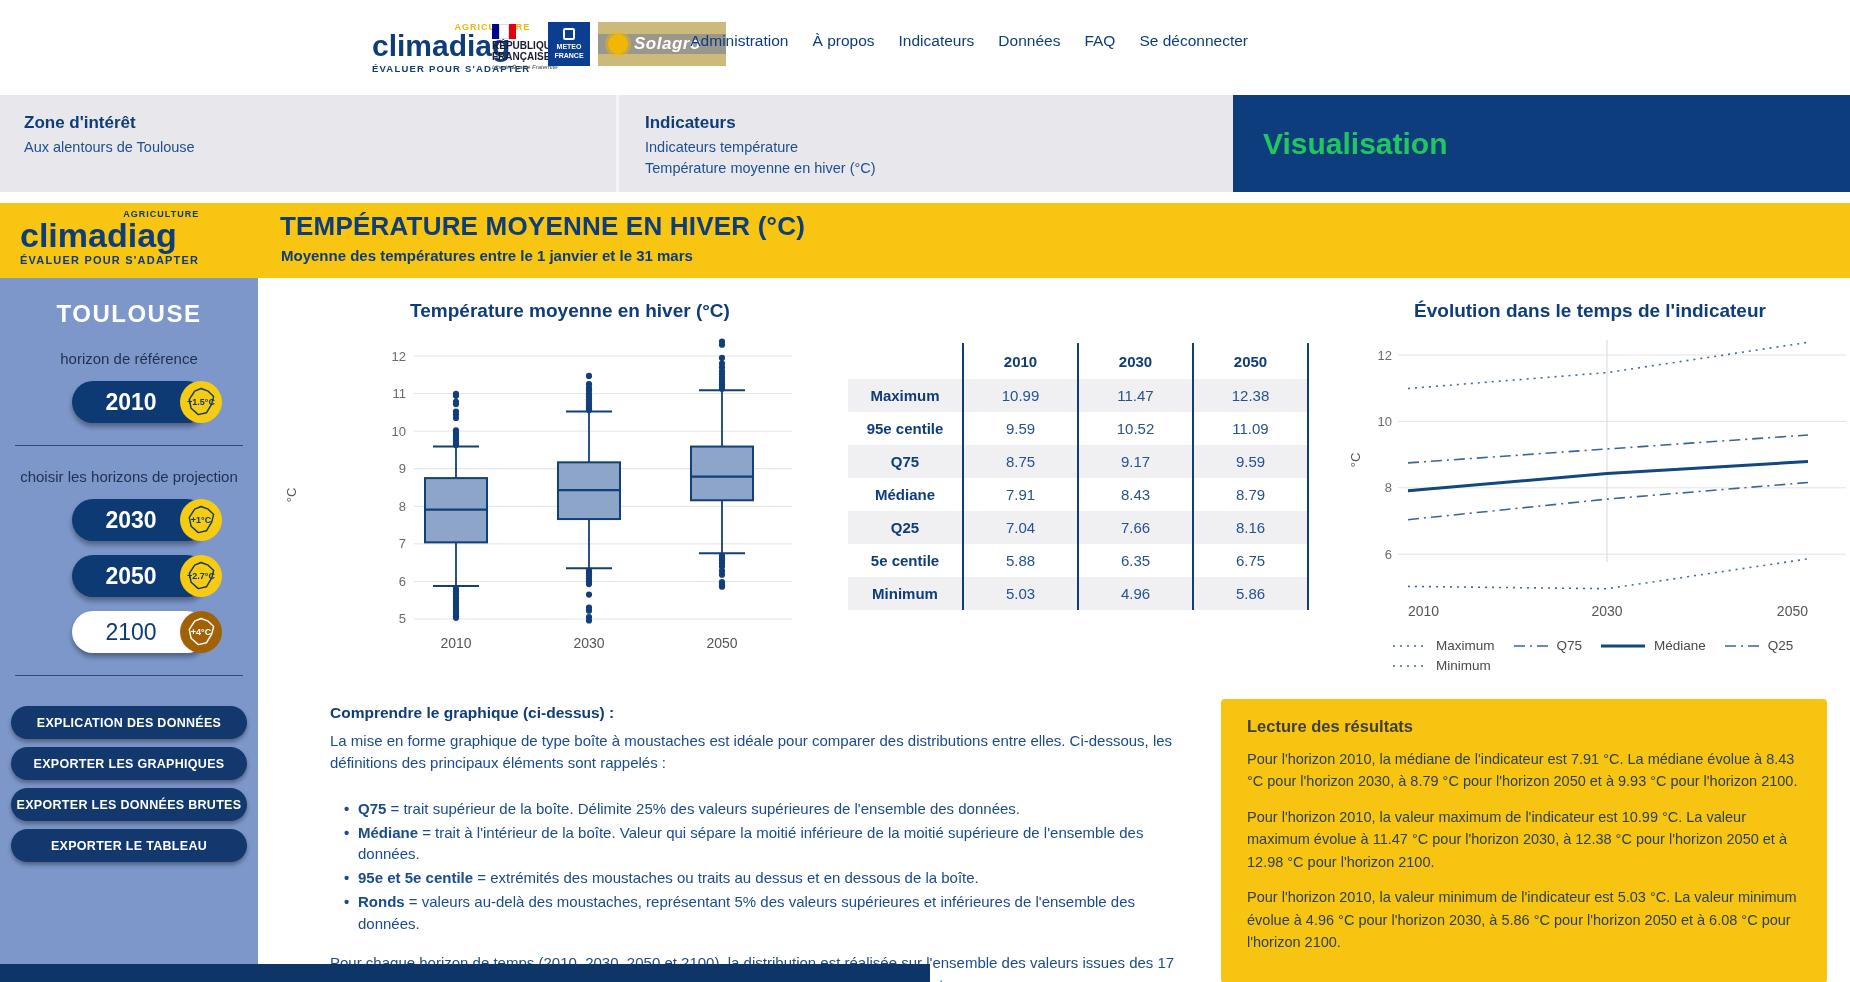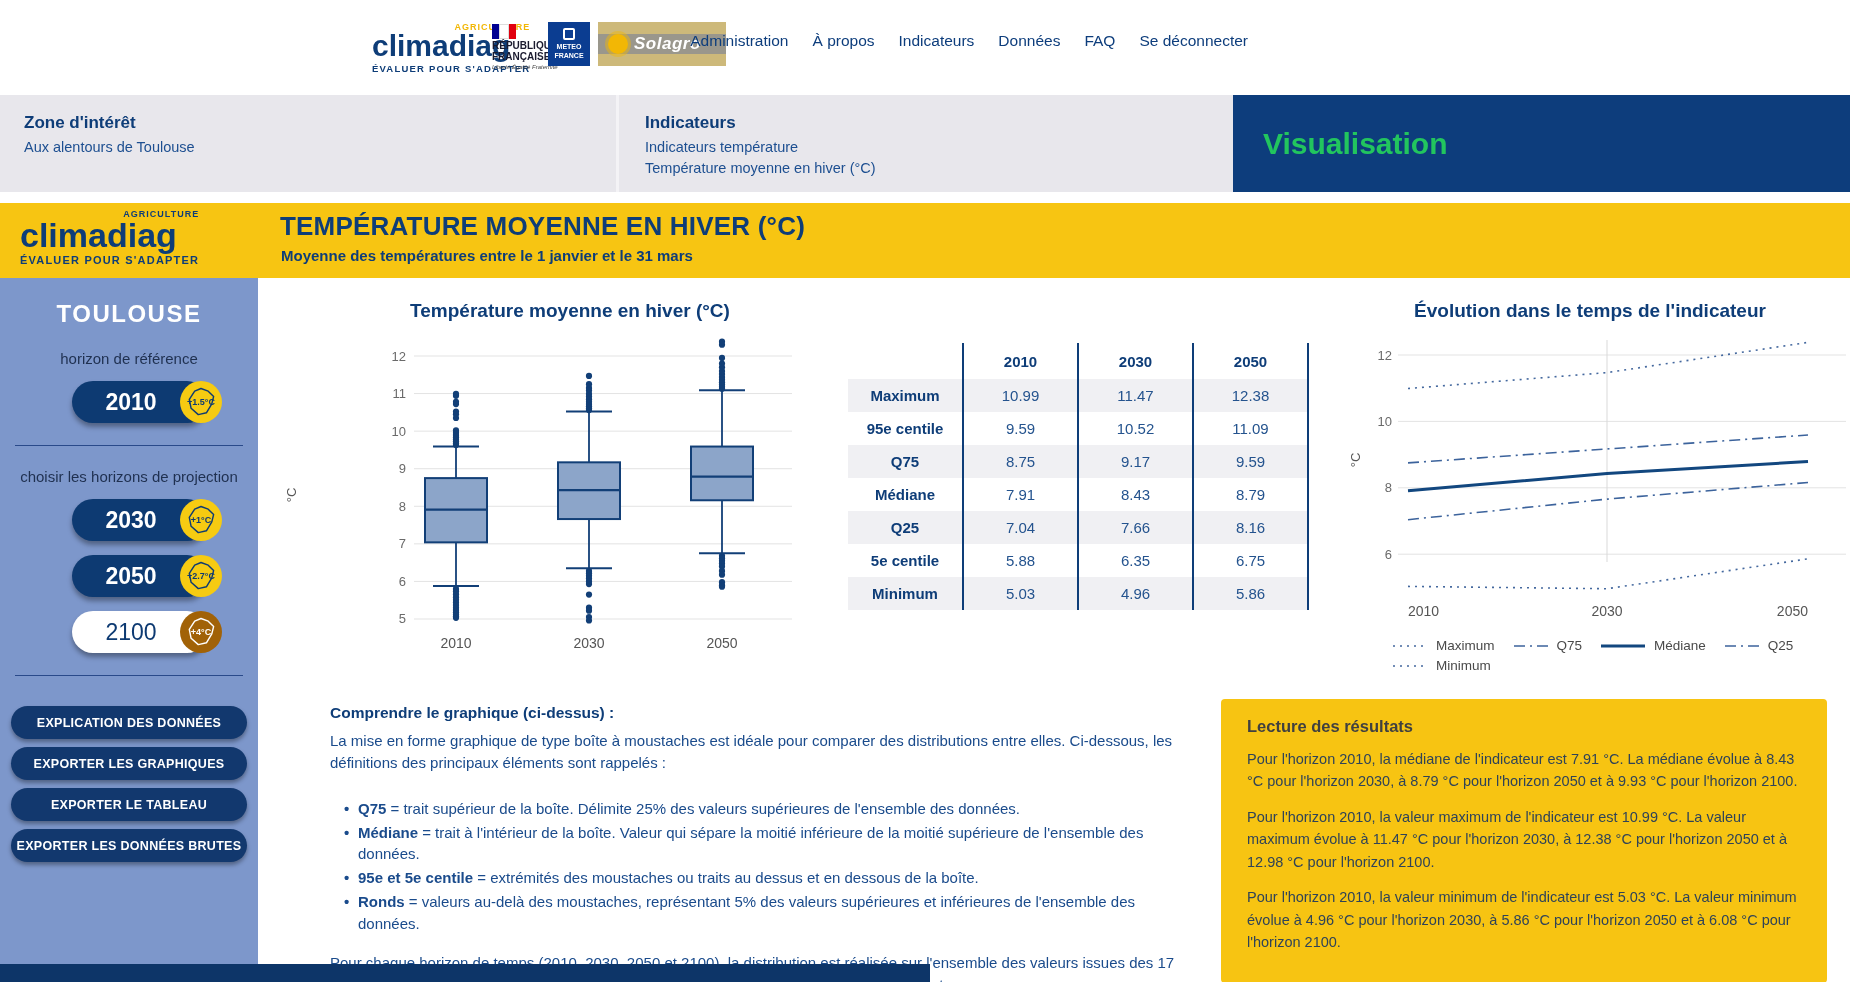--- a/index.html
+++ b/index.html
@@ -233,22 +233,22 @@
               <path d="M20 5 L28 8 L34 14 L32 22 L26 32 L17 34 L9 27 L7 17 L13 8 Z" fill="none" stroke="#ffffff" stroke-width="1.6" stroke-linejoin="round"></path>
             </svg>
             <span class="pill-badge-text">+4°C</span>
           </span>
         </div>
       </div>
     <div class="side-divider"></div>
     <div class="actions" id="actions">
         <button class="action-btn">EXPLICATION DES DONNÉES</button>
         <button class="action-btn">EXPORTER LES GRAPHIQUES</button>
+        <button class="action-btn">EXPORTER LES DONNÉES BRUTES</button>
         <button class="action-btn">EXPORTER LE TABLEAU</button>
-        <button class="action-btn">EXPORTER LES DONNÉES BRUTES</button>
       </div>
   </div>
 
   <div class="chart-title box-title">Température moyenne en hiver (°C)</div>
   <svg class="box-svg" id="box-svg" width="515" height="345">
       <line x1="134" y1="288.99" x2="512" y2="288.99" stroke="#e3e3e3" stroke-width="1"></line>
       <text x="126" y="293.49" text-anchor="end" fill="#6a6a6a" font-size="13px">5</text>
       <line x1="134" y1="251.42000000000002" x2="512" y2="251.42000000000002" stroke="#e3e3e3" stroke-width="1"></line>
       <text x="126" y="255.92000000000002" text-anchor="end" fill="#6a6a6a" font-size="13px">6</text>
       <line x1="134" y1="213.85" x2="512" y2="213.85" stroke="#e3e3e3" stroke-width="1"></line>

